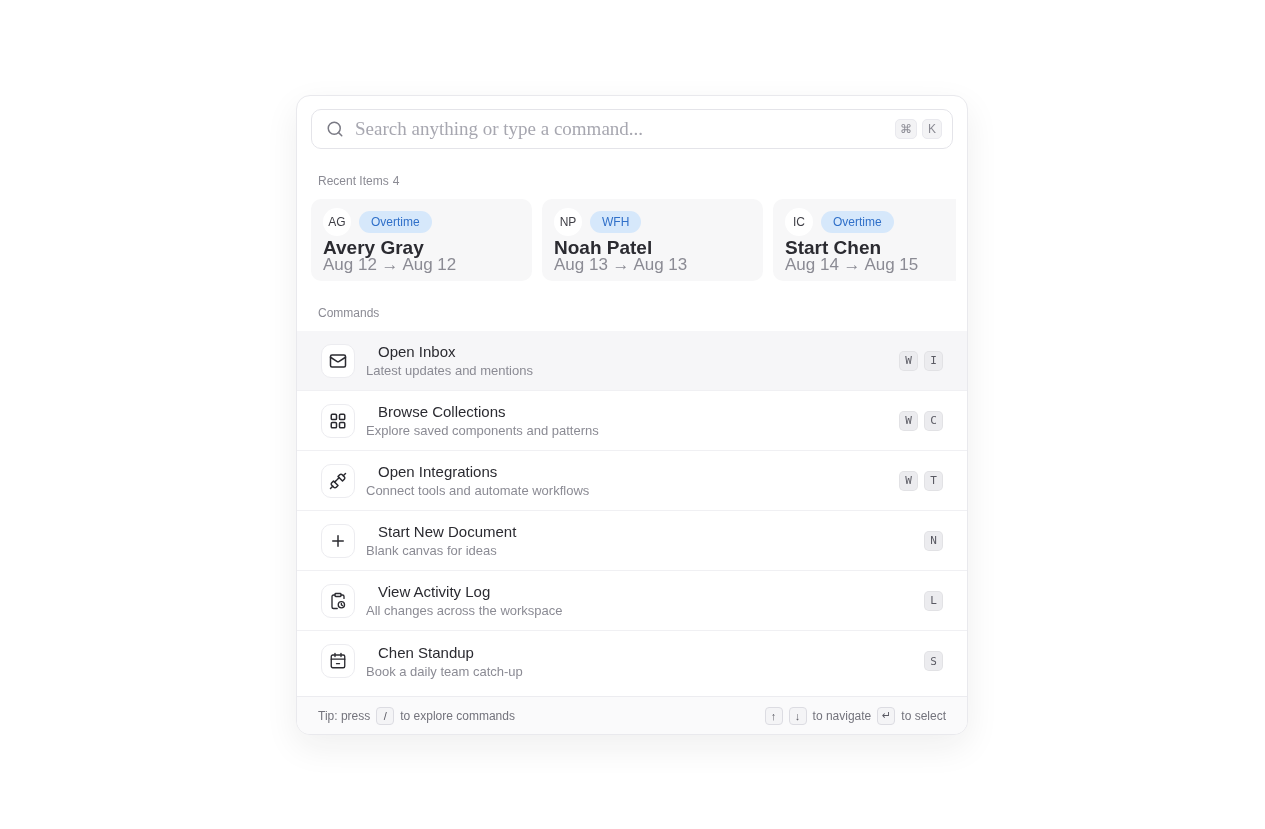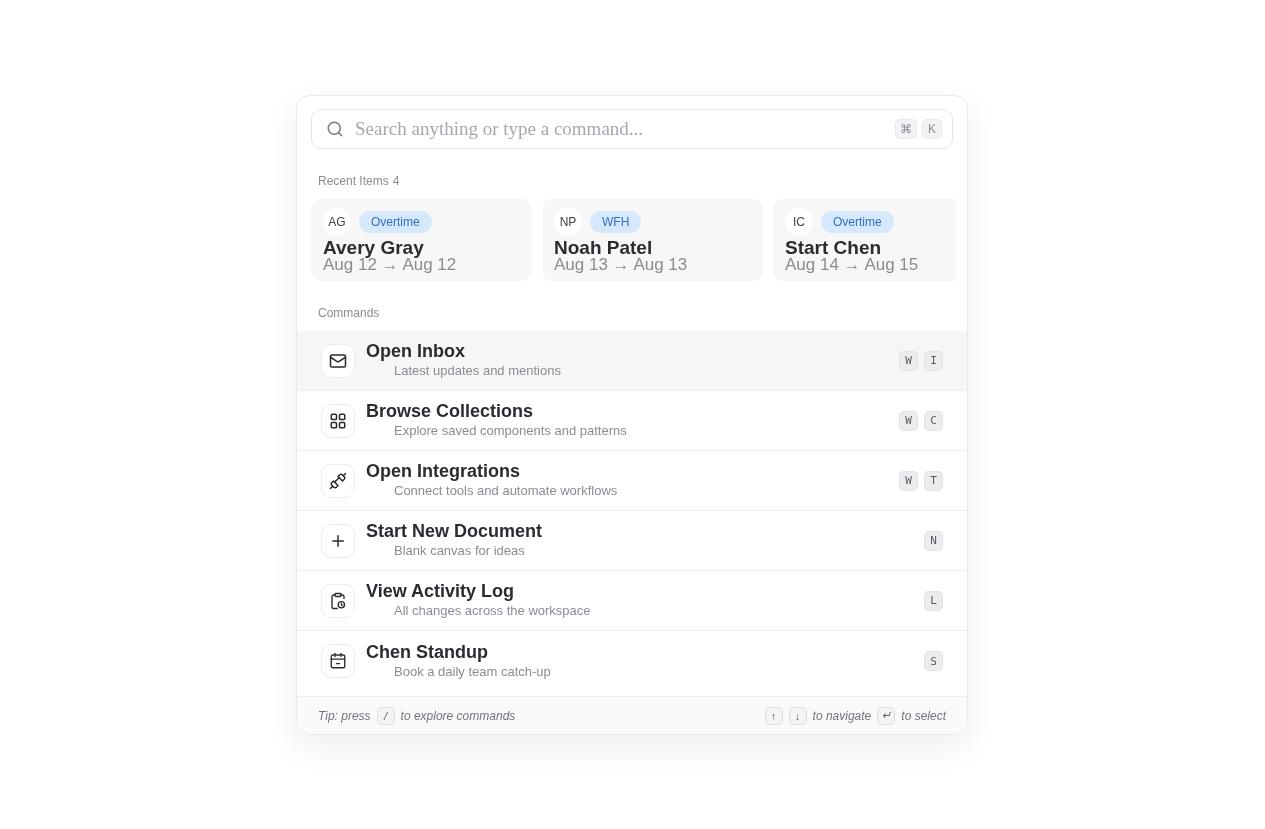--- a/index.html
+++ b/index.html
@@ -91,40 +91,40 @@
   .cmd-row:last-child { border-bottom: none; }
   .icon-box {
     flex: 0 0 auto;
     width: 34px; height: 34px; border-radius: 10px;
     background: #ffffff; border: 1px solid #ececf0;
     display: flex; align-items: center; justify-content: center;
     margin-right: 11px;
   }
   .icon-box svg { width: 18px; height: 18px; }
   .cmd-text { display: flex; flex-direction: column; }
-  .cmd-title { font-size: 18px; line-height: 19px; font-weight: 700; color: #2b2b31; }
-  .cmd-sub { font-size: 13px; line-height: 17px; margin-top: 1px; color: #8b8b94; margin-left: 28px; }
+  .cmd-title { font-size: 15px; line-height: 19px; font-weight: 400; color: #2b2b31; margin-left: 12px; }
+  .cmd-sub { font-size: 13px; line-height: 17px; margin-top: 1px; color: #8b8b94; }
   .cmd-keys { margin-left: auto; display: flex; gap: 6px; }
   .key {
     display: inline-flex; align-items: center; justify-content: center;
     min-width: 19px; height: 20px; padding: 0 4px;
     background: #ececef; border: 1px solid rgba(0,0,0,0.04);
     border-radius: 5px;
     font-family: "DejaVu Sans Mono", monospace;
     font-size: 11px; color: #5a5a63;
   }
 
   
   .footer {
     margin-top: auto;
     height: 38px; flex: 0 0 auto;
     background: #fafafb; border-top: 1px solid #ececf0;
     display: flex; justify-content: space-between;
     padding: 0 21px;
-    font-size: 12px; color: #73737c; font-style: italic;
+    font-size: 12px; color: #73737c;
   }
   .footer .group { display: flex; align-items: center; gap: 6px; }
   .fkey {
     display: inline-flex; align-items: center; justify-content: center;
     min-width: 18px; height: 18px; padding: 0 3px;
     background: #f4f4f6; border: 1px solid #dcdce2; border-radius: 4px;
     font-size: 11px; color: #5a5a63;
   }
 </style>
 </head>

